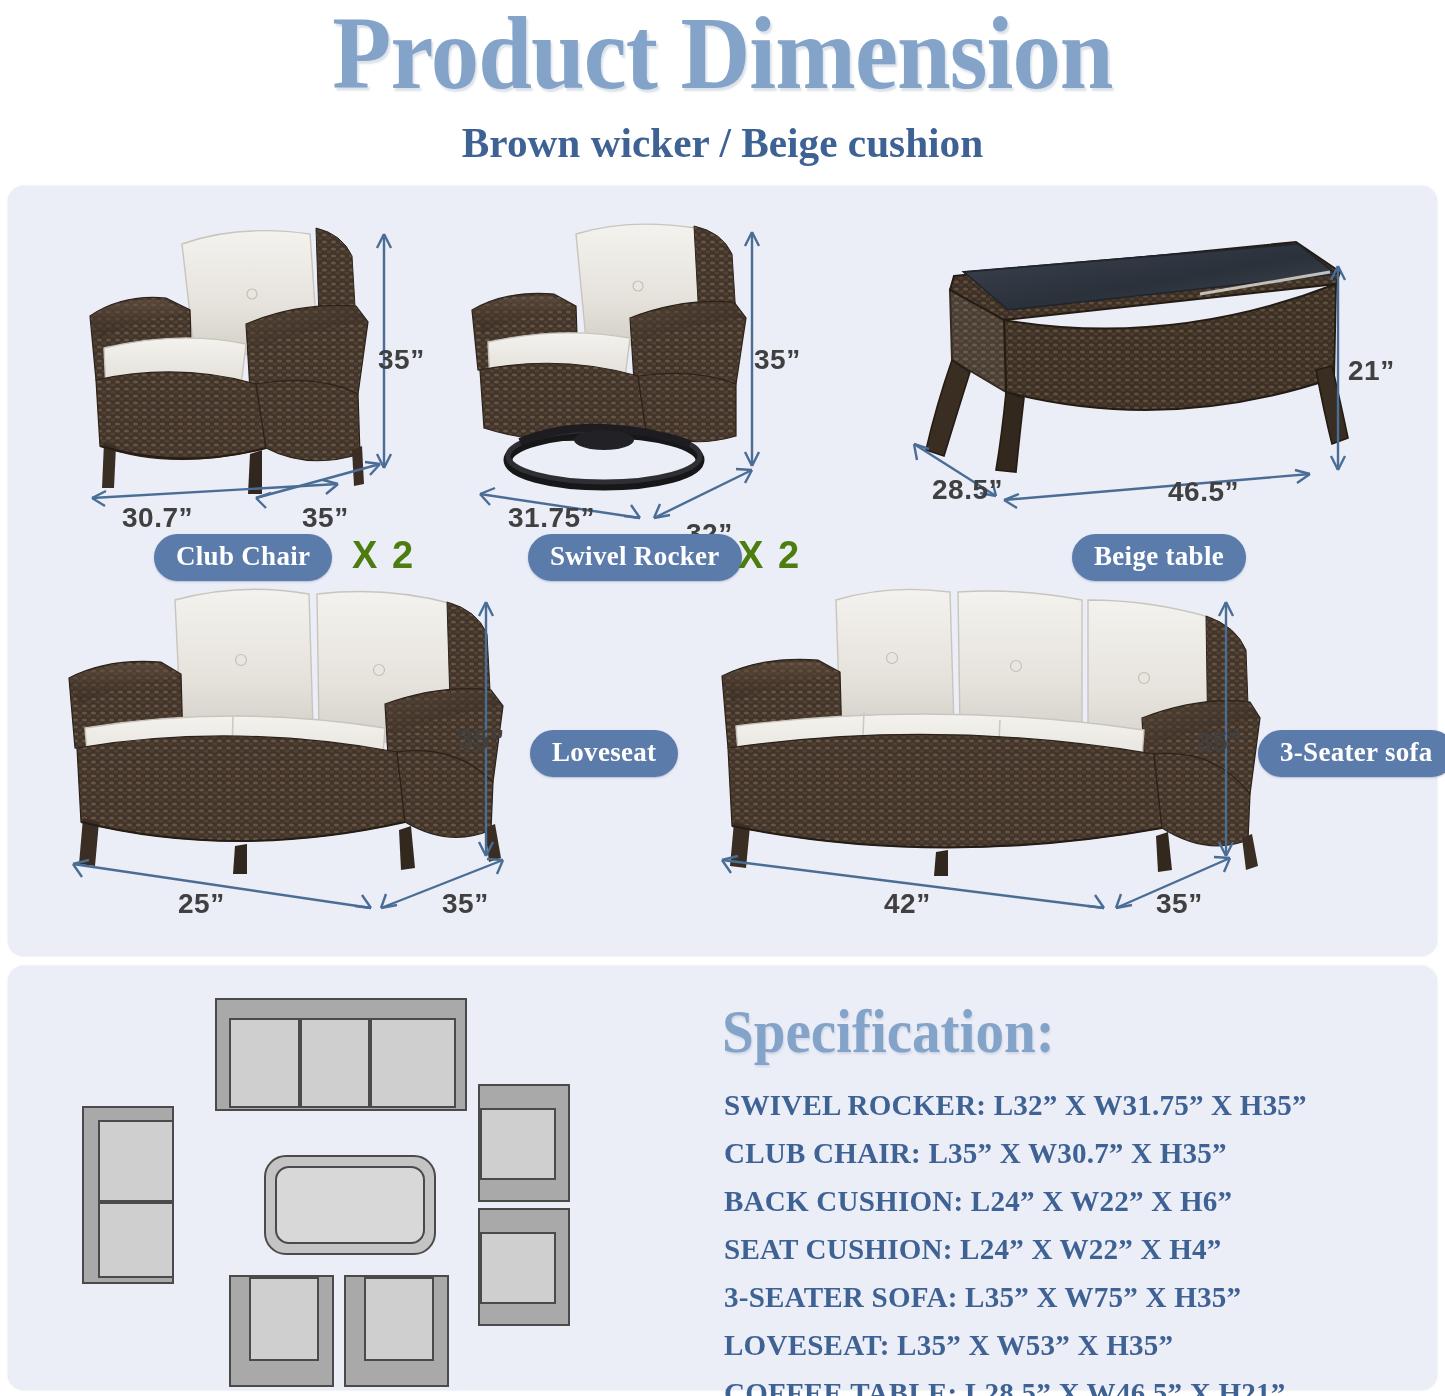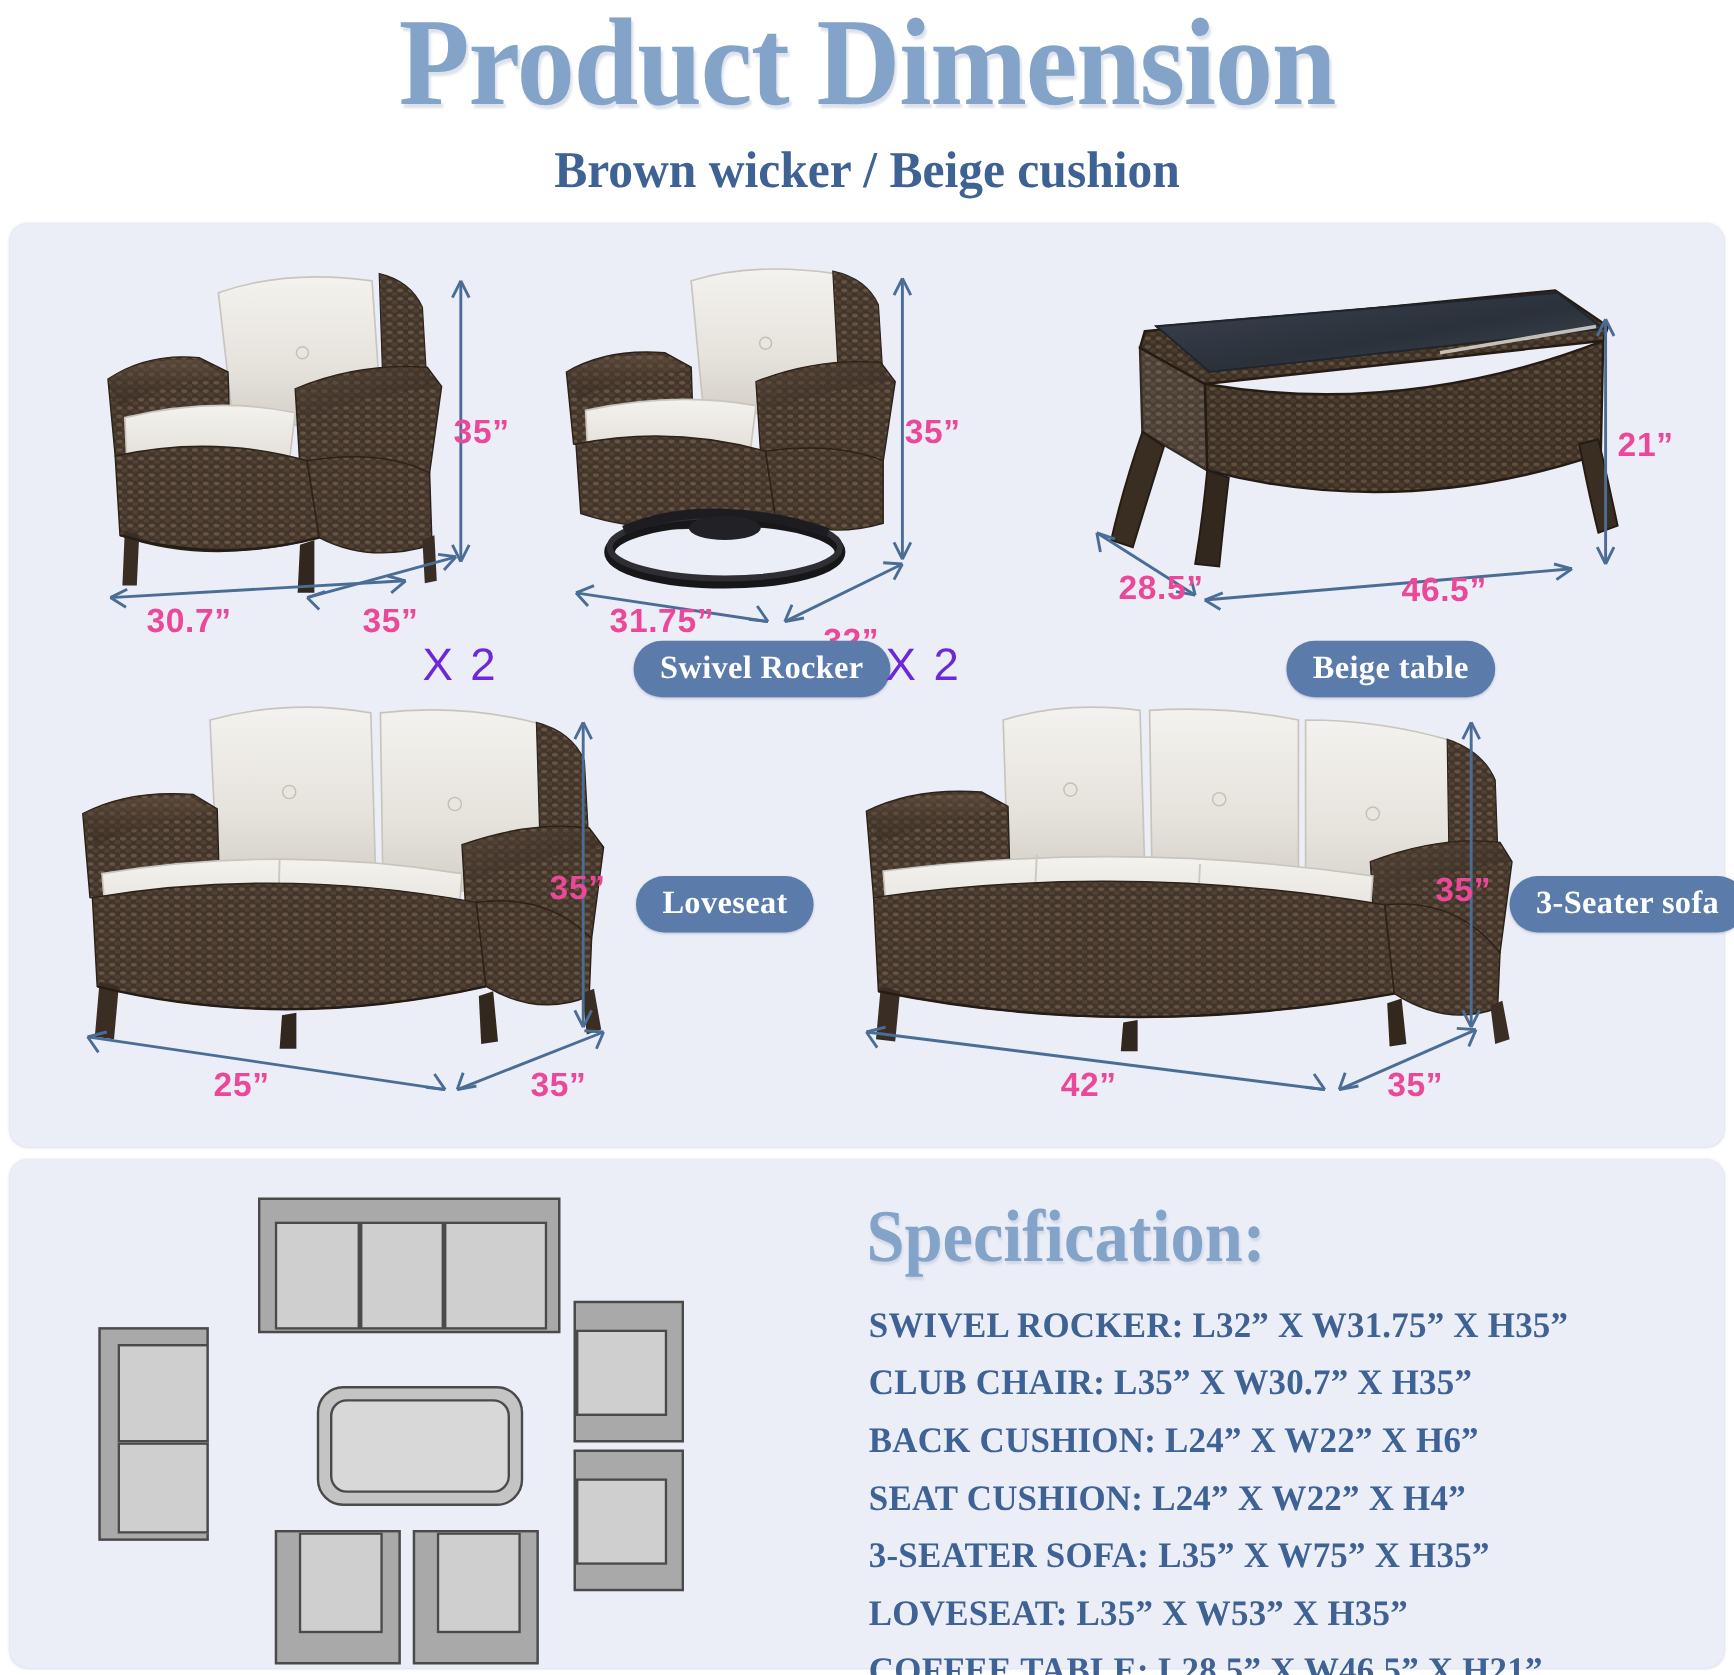--- a/index.html
+++ b/index.html
@@ -58,32 +58,32 @@
     font-weight:bold;
     font-size:27px;
     text-align:center;
     white-space:nowrap;
     padding:7px 22px 9px 22px;
     box-shadow:0 1px 2px rgba(90,110,150,0.35);
     letter-spacing:0.3px;
   }
   .xqty{
     position:absolute;
-    color:#6d28d9;
+    color:#4d7c0f;
     font-family:"Liberation Sans",sans-serif;
-    font-weight:normal;
+    font-weight:bold;
     font-size:38px;
     letter-spacing:2px;
     white-space:nowrap;
   }
 
   
   .dim{
     position:absolute;
-    color:#ec4899;
+    color:#404040;
     font-family:"Liberation Sans",sans-serif;
     font-weight:bold;
     font-size:28px;
     white-space:nowrap;
     letter-spacing:0.5px;
   }
 
   svg{display:block;overflow:visible;}
 
   
@@ -209,20 +209,21 @@
   <svg style="position:absolute;left:368px;top:230px;" width="30" height="250">
     <g stroke="#4a6d96" stroke-width="2.4" fill="none">
       <path d="M16 4 L16 238"></path>
       <path d="M16 4 l-7 14 M16 4 l7 14"></path>
       <path d="M16 238 l-7 -14 M16 238 l7 -14"></path>
     </g>
   </svg>
   <div class="dim" style="left:122px;top:502px;">30.7”</div>
   <div class="dim" style="left:302px;top:502px;">35”</div>
   <div class="dim" style="left:378px;top:344px;">35”</div>
+  <div class="pill" style="left:154px;top:534px;">Club Chair</div>
   <div class="xqty" style="left:352px;top:534px;">X 2</div>
 
   <div class="item" style="left:458px;top:198px;width:310px;height:300px;">
     <svg width="310" height="300" viewBox="0 0 310 300">
 
       <path d="M118 36 Q170 20 238 30 L244 142 Q184 152 128 142 Z" fill="url(#cush)" stroke="#c9c5bc" stroke-width="1.4"></path>
       <circle cx="180" cy="88" r="5" fill="#e9e6e0" stroke="#c4c0b6" stroke-width="1.2"></circle>
 
       <path d="M236 28 Q264 34 274 56 L280 150 L250 160 L242 140 Z" fill="url(#weaveA)" stroke="#2d241c" stroke-width="1"></path>
 

